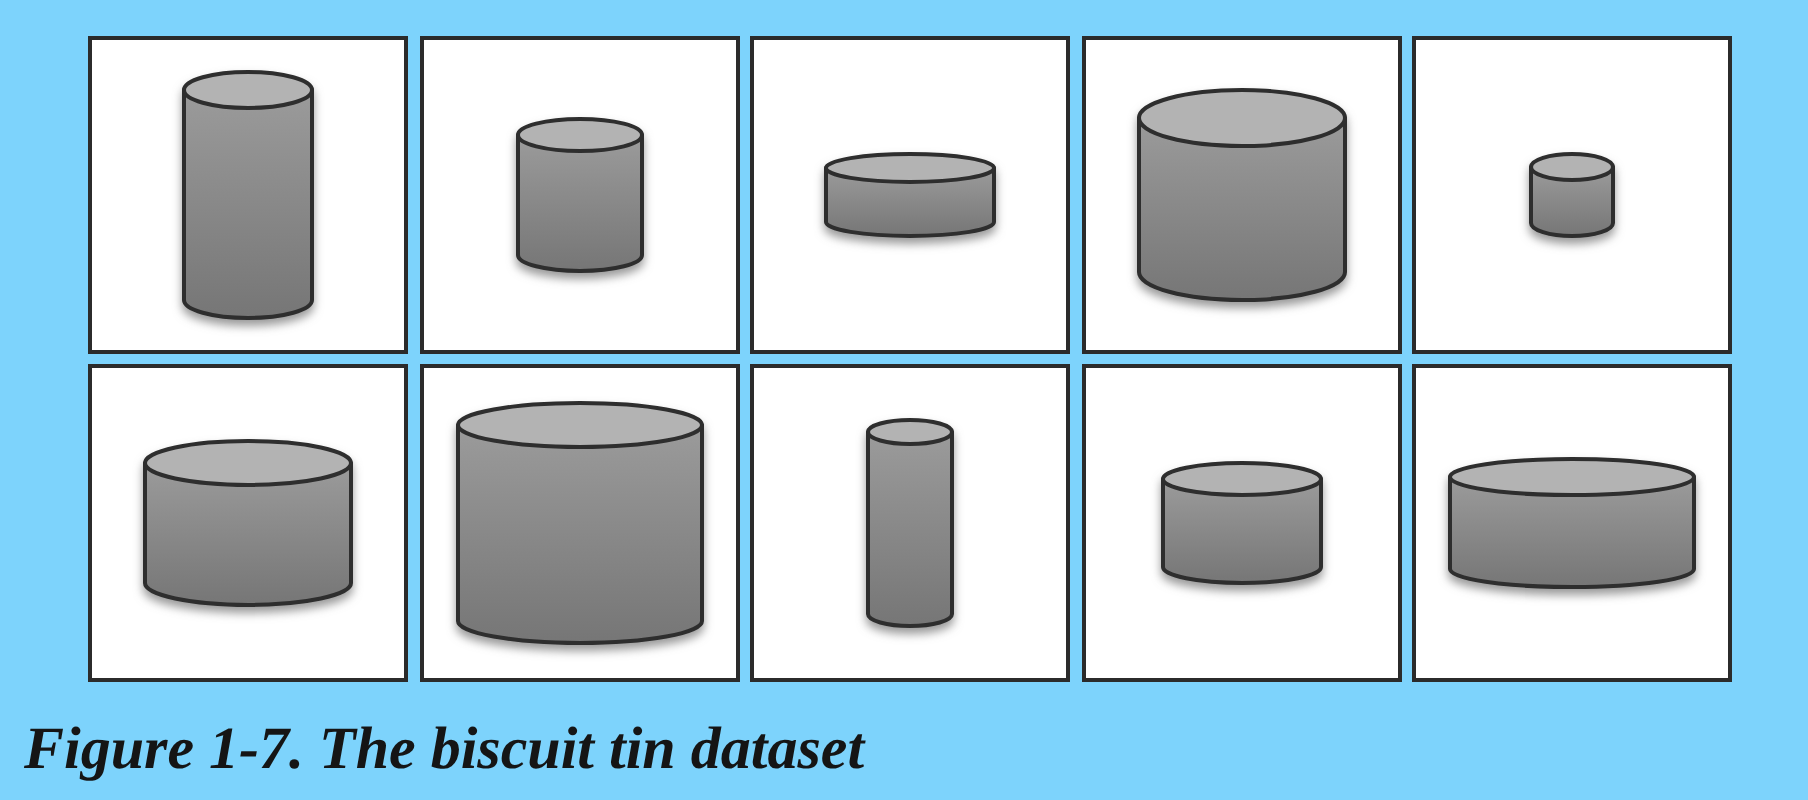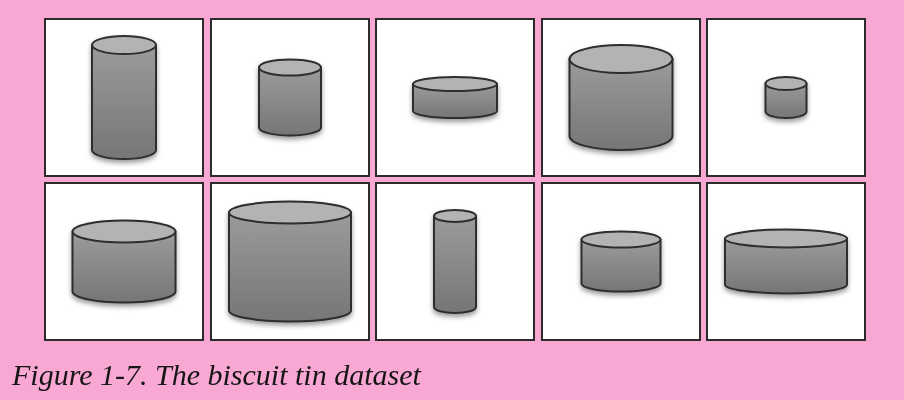--- a/index.html
+++ b/index.html
@@ -1,22 +1,23 @@
 <!DOCTYPE html>
 <html><head>
 <meta charset="utf-8">
 <style>
   html, body { margin: 0; padding: 0; background: #ffffff; }
   .page {
     position: relative;
     width: 904px;
     height: 400px;
-    background: #f9a8d4;
+    background: #7dd3fc;
     overflow: hidden;
     font-family: "Liberation Serif", "DejaVu Serif", serif;
+    font-weight: bold;
   }
   .dataset-grid {
     position: absolute;
     left: 44px;
     top: 18px;
     display: grid;
     grid-template-columns: repeat(5, 160px);
     grid-template-rows: repeat(2, 159px);
     column-gap: 5.5px;
     row-gap: 5px;

